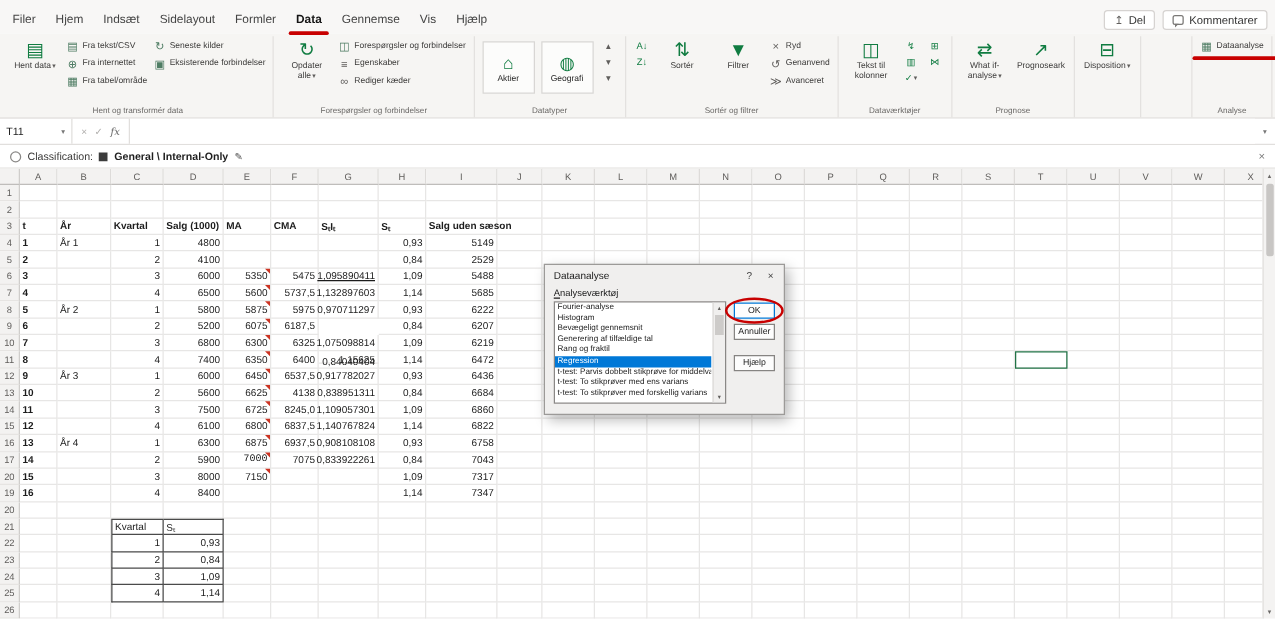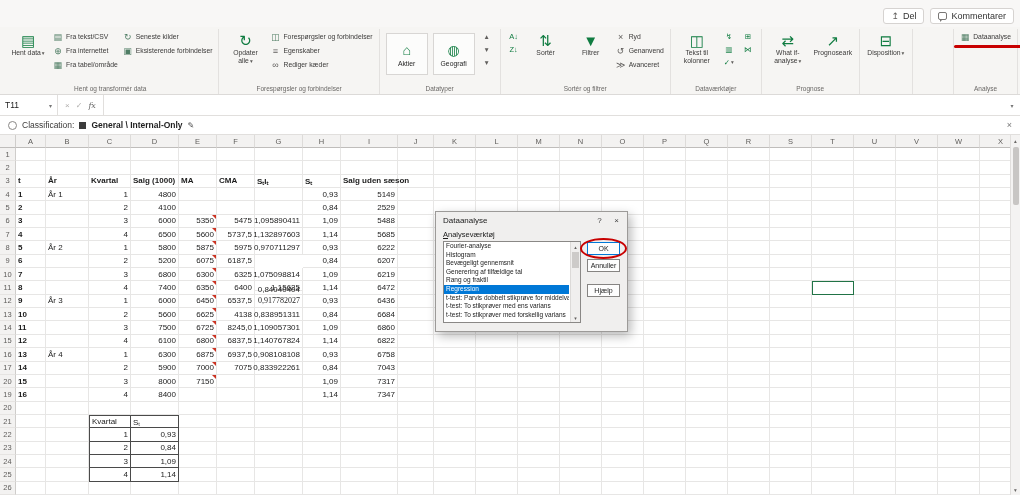--- a/index.html
+++ b/index.html
@@ -120,20 +120,31 @@
   .dlg-btn.help{margin-top:8px;}
   .anno-ellipse{position:absolute;left:-7px;right:-7px;top:-4px;bottom:-4px;border:2px solid var(--anno);
     border-radius:50%;pointer-events:none;z-index:60;}
 </style>
 </head>
 <body>
 
 <div class="app">
 
   <div class="tab-row">
+    <div class="tabs">
+        <div class="tab">Filer</div>
+        <div class="tab">Hjem</div>
+        <div class="tab">Indsæt</div>
+        <div class="tab">Sidelayout</div>
+        <div class="tab">Formler</div>
+        <div class="tab active">Data<div class="anno-tab-underline"></div></div>
+        <div class="tab">Gennemse</div>
+        <div class="tab">Vis</div>
+        <div class="tab">Hjælp</div>
+      </div>
     <div class="tab-row-right">
       <div class="trbtn">
         <span class="ric gray">↥</span>
         <span>Del</span>
       </div>
       <div class="trbtn">
         <span class="bubble-icon"></span>
         <span>Kommentarer</span>
       </div>
     </div>
@@ -529,21 +540,21 @@
         <div class="g-cell" style="width: 42px;"></div>
       </div>
       <div class="g-row">
         <div class="g-rowhead">6</div>
         <div class="g-cell bold" style="width: 30px;">3</div>
         <div class="g-cell" style="width: 43px;"></div>
         <div class="g-cell al-r" style="width: 42px;">3</div>
         <div class="g-cell al-r" style="width: 48px;">6000</div>
         <div class="g-cell al-r" style="width: 38px;">5350<span class="cmark"></span></div>
         <div class="g-cell al-r" style="width: 38px;">5475</div>
-        <div class="g-cell al-r" style="width: 48px;">1,095890411</div>
+        <div class="g-cell al-r" style="width: 48px; text-decoration: underline;">1,095890411</div>
         <div class="g-cell al-r" style="width: 38px;">1,09</div>
         <div class="g-cell al-r" style="width: 57px;">5488</div>
         <div class="g-cell" style="width: 36px;"></div>
         <div class="g-cell" style="width: 42px;"></div>
         <div class="g-cell" style="width: 42px;"></div>
         <div class="g-cell" style="width: 42px;"></div>
         <div class="g-cell" style="width: 42px;"></div>
         <div class="g-cell" style="width: 42px;"></div>
         <div class="g-cell" style="width: 42px;"></div>
         <div class="g-cell" style="width: 42px;"></div>
@@ -691,21 +702,21 @@
         <div class="g-cell" style="width: 42px;"></div>
       </div>
       <div class="g-row">
         <div class="g-rowhead">12</div>
         <div class="g-cell bold" style="width: 30px;">9</div>
         <div class="g-cell" style="width: 43px;">År 3</div>
         <div class="g-cell al-r" style="width: 42px;">1</div>
         <div class="g-cell al-r" style="width: 48px;">6000</div>
         <div class="g-cell al-r" style="width: 38px;">6450<span class="cmark"></span></div>
         <div class="g-cell al-r" style="width: 38px;">6537,5</div>
-        <div class="g-cell al-r" style="width: 48px; font-family: Liberation Serif, serif;">0,917782027</div>
+        <div class="g-cell al-r" style="width: 48px;">0,917782027</div>
         <div class="g-cell al-r" style="width: 38px;">0,93</div>
         <div class="g-cell al-r" style="width: 57px;">6436</div>
         <div class="g-cell" style="width: 36px;"></div>
         <div class="g-cell" style="width: 42px;"></div>
         <div class="g-cell" style="width: 42px;"></div>
         <div class="g-cell" style="width: 42px;"></div>
         <div class="g-cell" style="width: 42px;"></div>
         <div class="g-cell" style="width: 42px;"></div>
         <div class="g-cell" style="width: 42px;"></div>
         <div class="g-cell" style="width: 42px;"></div>
@@ -824,21 +835,21 @@
         <div class="g-cell" style="width: 42px;"></div>
         <div class="g-cell" style="width: 42px;"></div>
         <div class="g-cell" style="width: 42px;"></div>
       </div>
       <div class="g-row">
         <div class="g-rowhead">17</div>
         <div class="g-cell bold" style="width: 30px;">14</div>
         <div class="g-cell" style="width: 43px;"></div>
         <div class="g-cell al-r" style="width: 42px;">2</div>
         <div class="g-cell al-r" style="width: 48px;">5900</div>
-        <div class="g-cell al-r" style="width: 38px;">7000<span class="cmark"></span></div>
+        <div class="g-cell al-r" style="width: 38px; font-family: Liberation Mono, monospace;">7000<span class="cmark"></span></div>
         <div class="g-cell al-r" style="width: 38px;">7075</div>
         <div class="g-cell al-r" style="width: 48px;">0,833922261</div>
         <div class="g-cell al-r" style="width: 38px;">0,84</div>
         <div class="g-cell al-r" style="width: 57px;">7043</div>
         <div class="g-cell" style="width: 36px;"></div>
         <div class="g-cell" style="width: 42px;"></div>
         <div class="g-cell" style="width: 42px;"></div>
         <div class="g-cell" style="width: 42px;"></div>
         <div class="g-cell" style="width: 42px;"></div>
         <div class="g-cell" style="width: 42px;"></div>

